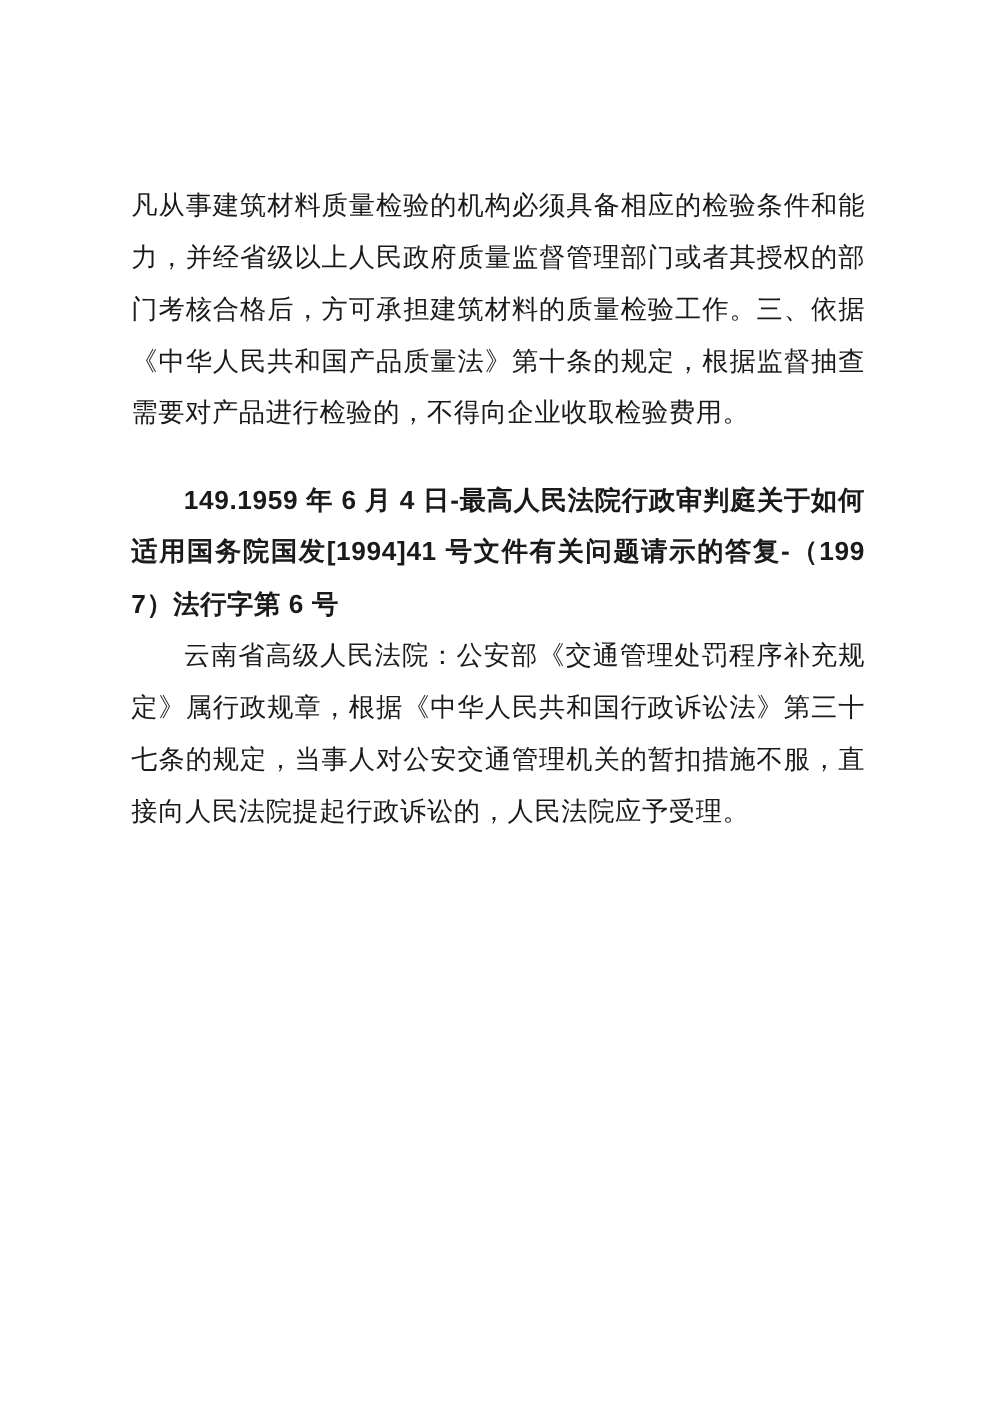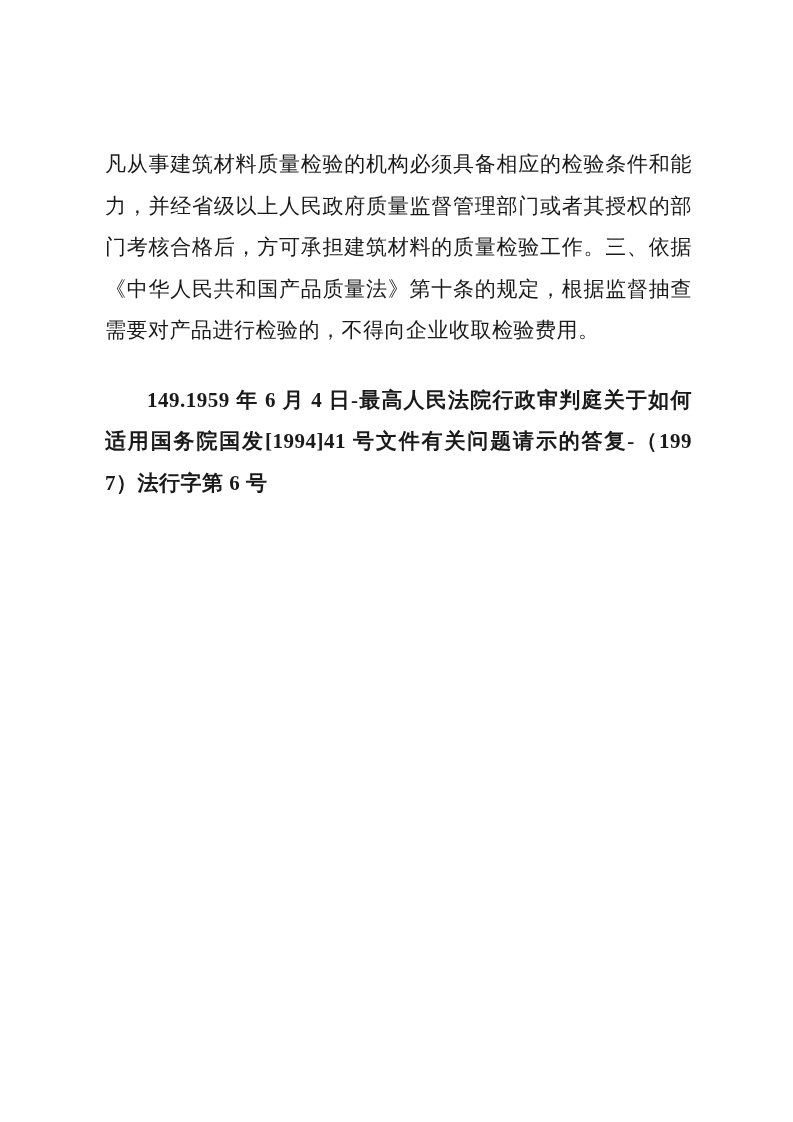--- a/index.html
+++ b/index.html
@@ -6,21 +6,21 @@
     margin: 0;
     padding: 0;
     background: #ffffff;
   }
   .page {
     position: relative;
     width: 793px;
     height: 950px;
     background: #ffffff;
     color: #1a1a1a;
-    font-family: Liberation Serif, serif;
+    font-family: Liberation Sans, sans-serif;
     overflow: hidden;
     box-sizing: border-box;
   }
   .content {
     position: absolute;
     top: 144px;
     left: 105px;
     width: 587px;
   }
   .content p {
@@ -55,17 +55,18 @@
 
 <div class="page">
   <div class="content">
 
     <p class="body-para">凡从事建筑材料质量检验的机构必须具备相应的检验条件和能力，并经省级以上人民政府质量监督管理部门或者其授权的部门考核合格后，方可承担建筑材料的质量检验工作。三、依据《中华人民共和国产品质量法》第十条的规定，根据监督抽查需要对产品进行检验的，不得向企业收取检验费用。</p>
 
     <p class="heading">149.1959 年 6 月 4 日-最高人民法院行政审判庭关于如何适用国务院国发[1994]41 号文件有关问题请示的答复-（1997）法行字第 6 号</p>
 
 
 
+    <p class="body-para indent">云南省高级人民法院：公安部《交通管理处罚程序补充规定》属行政规章，根据《中华人民共和国行政诉讼法》第三十七条的规定，当事人对公安交通管理机关的暂扣措施不服，直接向人民法院提起行政诉讼的，人民法院应予受理。</p>
 
   </div>
 
   <div class="page-number">—77—</div>
 </div>
 
 </body></html>

